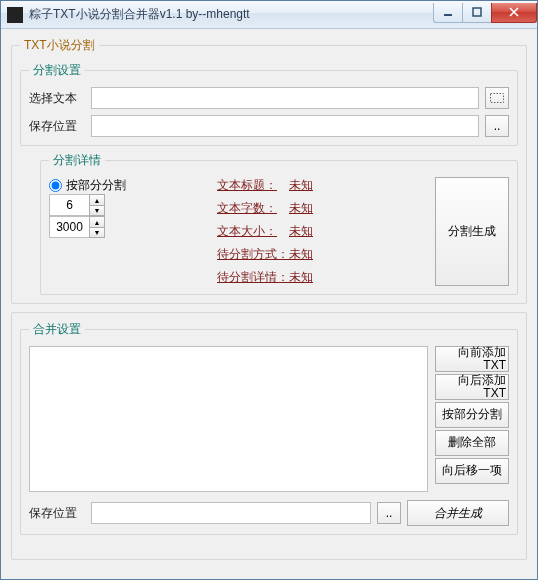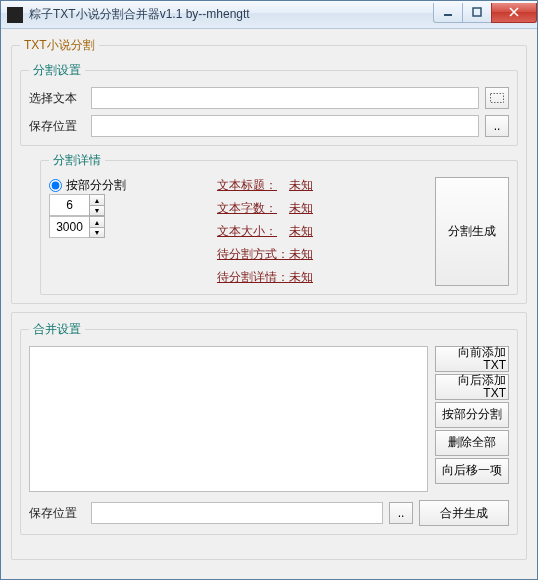--- a/index.html
+++ b/index.html
@@ -161,21 +161,21 @@
     border:1px solid #bfbfbf;
     background:#fff;
   }
   .merge-btns {
     width: 74px;
     display:flex; flex-direction:column; gap:2px;
   }
   .merge-btns .big-btn { height:26px; line-height:1.1; padding:1px 2px;}
   .merge-bottom { display:flex; align-items:center; gap:6px; margin-top:8px;}
   .merge-bottom .lbl { width:56px;}
-  .merge-gen { width:90px; height:26px;}
+  .merge-gen { width:102px; height:26px;font-style:italic;}
 </style>
 </head>
 <body>
 
 <div class="window">
   <div class="titlebar">
     <div class="app-icon"></div>
     <div class="title">粽子TXT小说分割合并器v1.1     by--mhengtt</div>
     <div class="win-btns">
       <div class="win-btn min">

